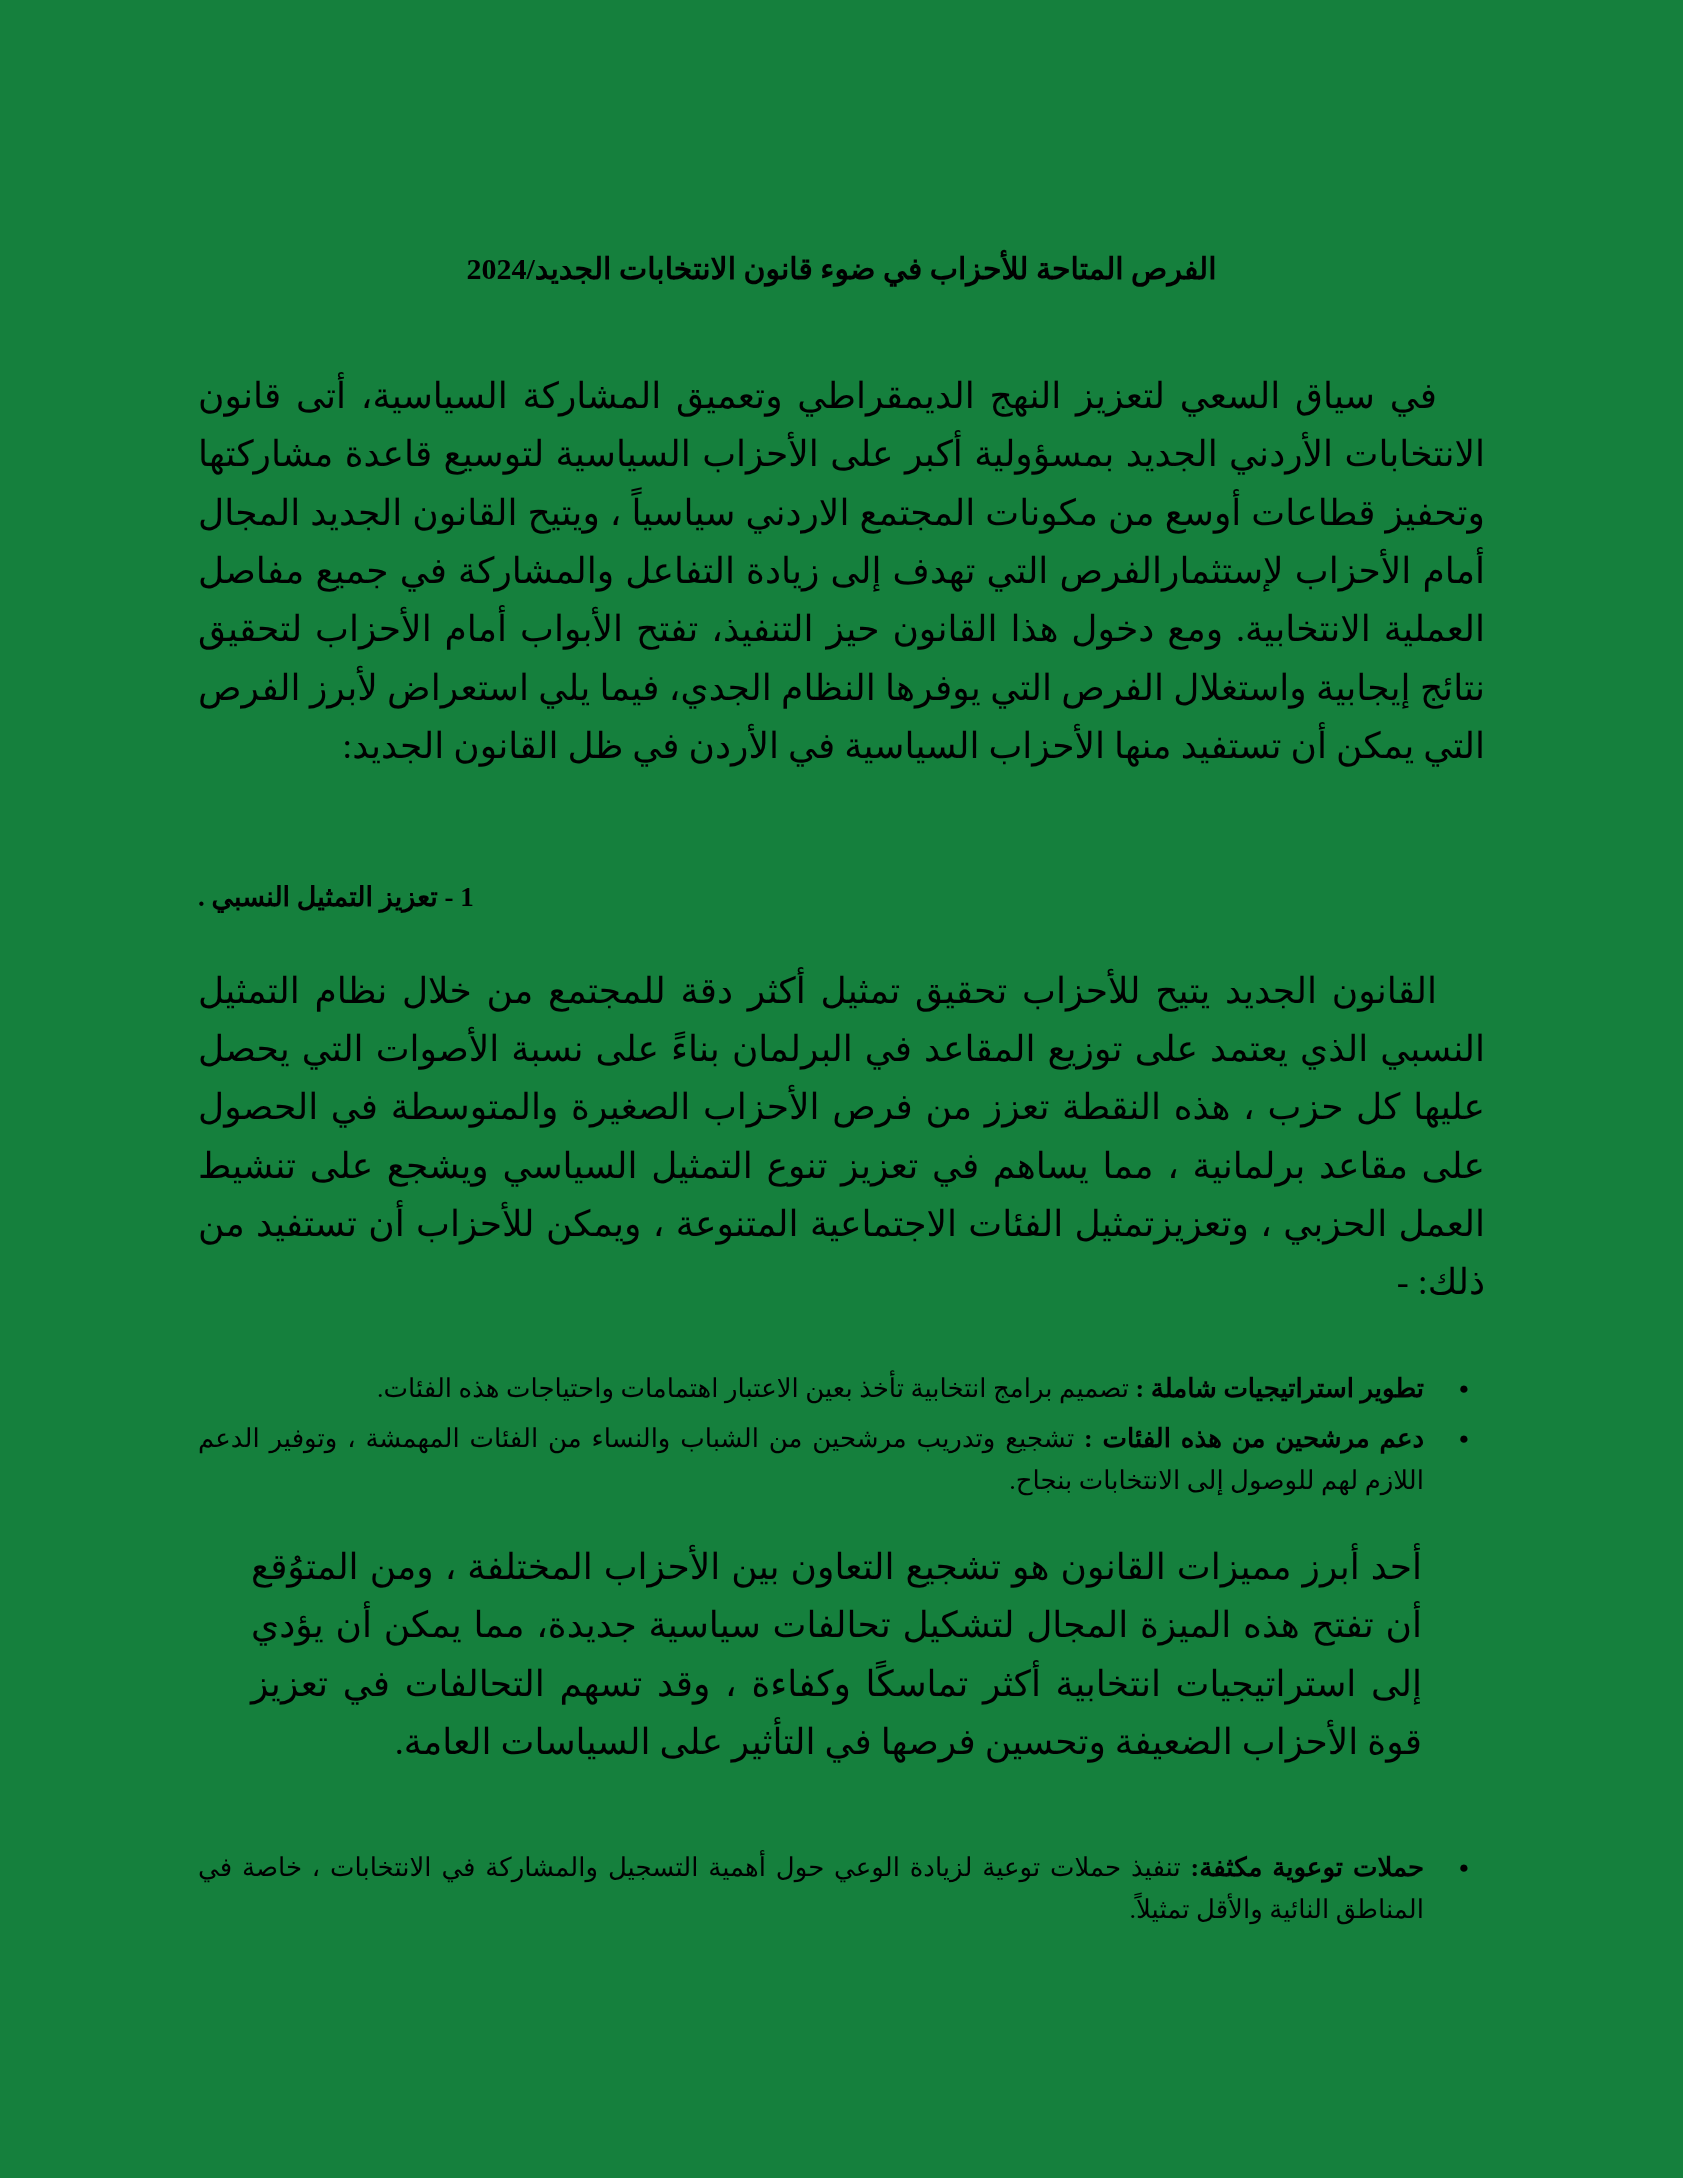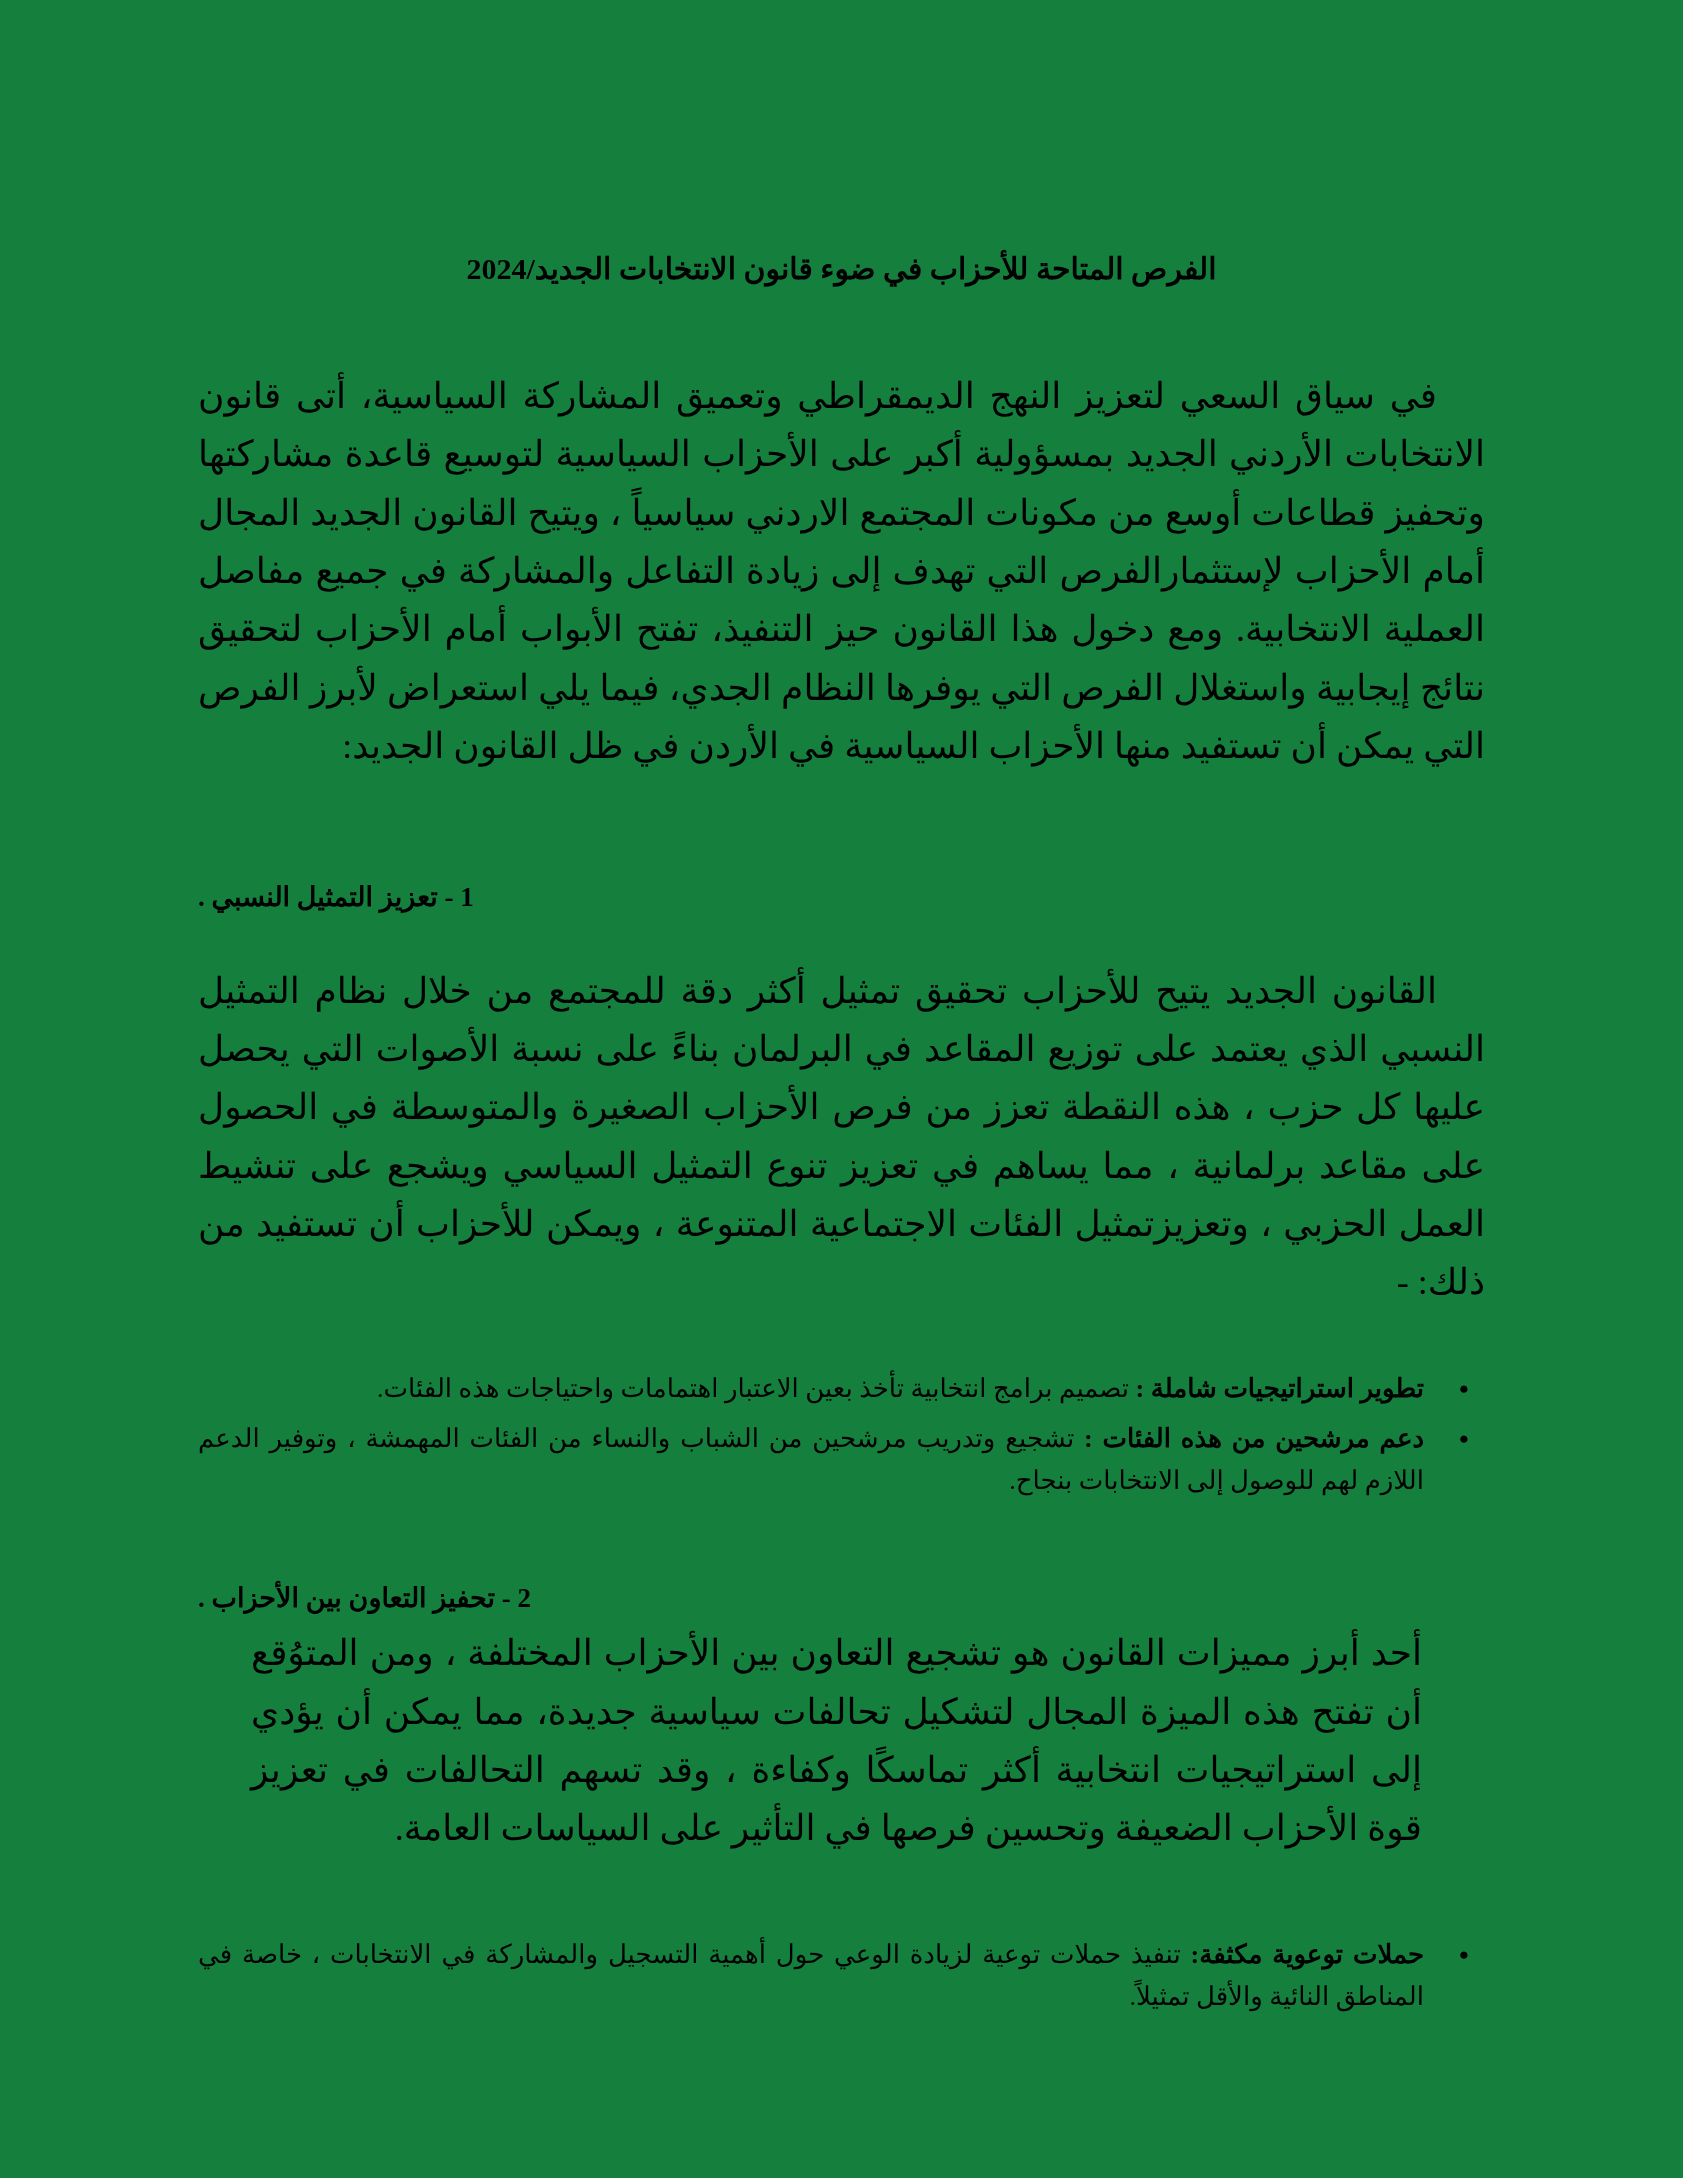--- a/index.html
+++ b/index.html
@@ -127,21 +127,20 @@
     <li class="bullet-item">
       <span class="lead">تطوير استراتيجيات شاملة :</span><span> تصميم برامج انتخابية تأخذ بعين الاعتبار اهتمامات واحتياجات هذه الفئات.</span>
     </li>
     <li class="bullet-item">
       <span class="lead">دعم مرشحين من  هذه الفئات :</span><span> تشجيع وتدريب مرشحين من الشباب والنساء من الفئات المهمشة ، وتوفير الدعم اللازم لهم للوصول إلى الانتخابات بنجاح.</span>
     </li>
   </ul>
 
   <div class="spacer-sm"></div>
 
-  <h2 class="section-heading tight">2 - تحفيز التعاون بين الأحزاب .</h2>
 
   <div class="block-indent">
     <p class="para no-indent">أحد أبرز مميزات القانون هو تشجيع التعاون بين الأحزاب المختلفة ، ومن المتوُقع أن تفتح هذه الميزة المجال لتشكيل تحالفات سياسية جديدة، مما يمكن أن يؤدي إلى استراتيجيات انتخابية أكثر تماسكًا وكفاءة ، وقد تسهم  التحالفات في تعزيز قوة الأحزاب الضعيفة وتحسين فرصها في التأثير على السياسات العامة.</p>
   </div>
 
 
   <div class="spacer-md"></div>
 
   <ul class="bullet-list">
     <li class="bullet-item">

